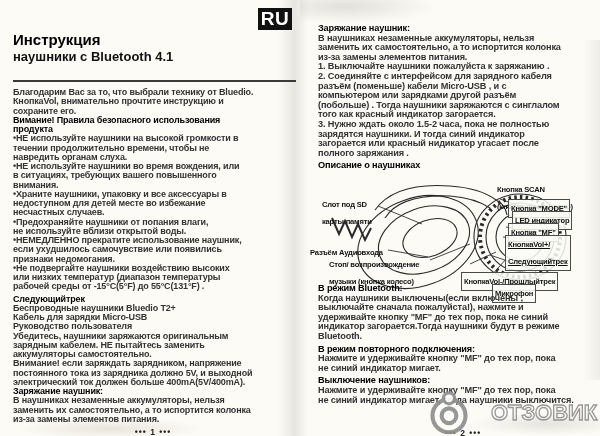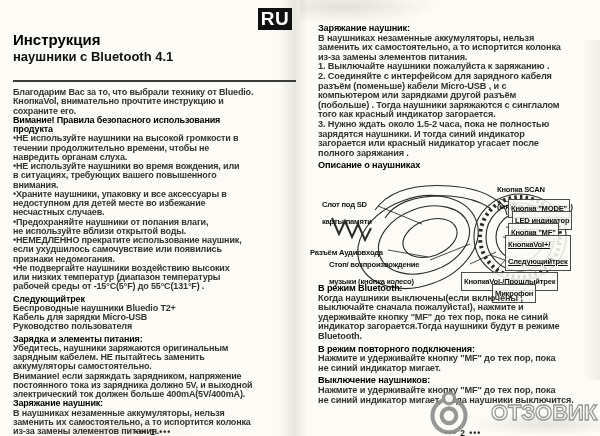--- a/index.html
+++ b/index.html
@@ -88,21 +88,20 @@
         <p class="blk">•НЕМЕДЛЕННО прекратите использование наушник,
 если ухудшилось самочувствие или появились
 признаки недомогания.</p>
         <p class="blk">•Не подвергайте наушники воздействию высоких
 или низких температур (диапазон температуры
 рабочей среды от -15°C(5°F) до 55°C(131°F) .</p>
         <p class="blk hd mt">Следующийтрек</p>
         <p class="blk">Беспроводные наушники Bluedio T2+
 Кабель для зарядки Micro-USB
 Руководство пользователя</p>
-        <p class="blk hd mt">Зарядка и элементы питания:</p>
         <p class="blk">Убедитесь, наушники заряжаются оригинальным
 зарядным кабелем. НЕ пытайтесь заменить
 аккумуляторы самостоятельно.
 Внимание! если заряждать зарядником, напряжение
 постоянного тока из зарядника должно 5V, и выходной
 электрический ток должен больше 400mA(5V/400mA).</p>
         <p class="blk hd">Заряжание наушник:</p>
         <p class="blk">В наушниках незаменные аккумуляторы, нельзя
 заменить их самостоятельно, а то испортится колонка
 из-за замены элементов питания.</p>

